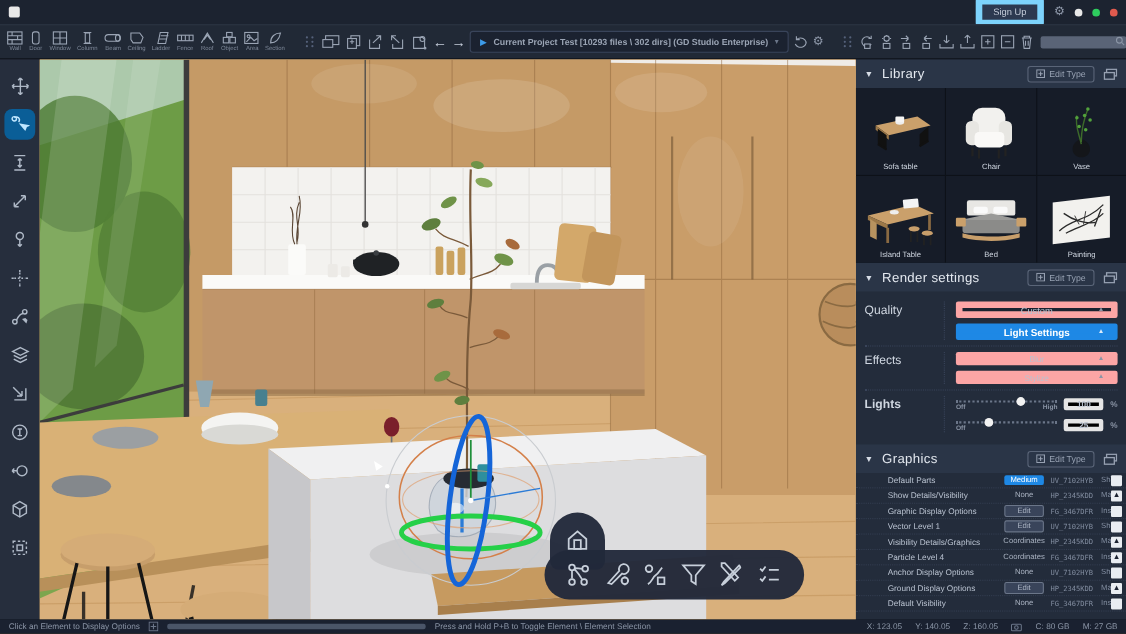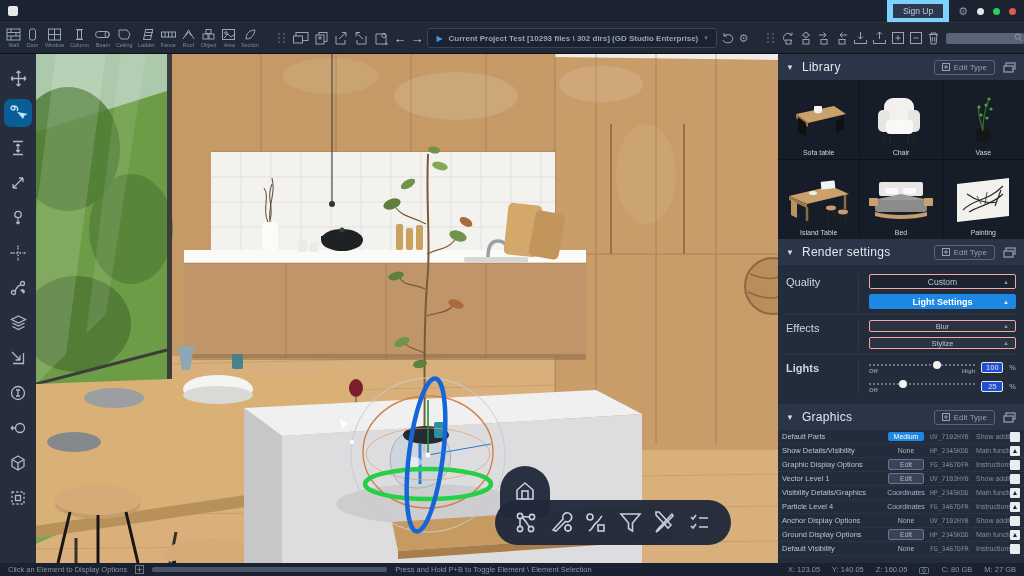--- a/index.html
+++ b/index.html
@@ -69,39 +69,39 @@
 
   .lib-grid { display:grid; grid-template-columns:repeat(3,1fr); gap:1px; background:#0d1118; flex:0 0 auto; }
   .lib-item { background:#161c28; height:79px; position:relative; display:flex; align-items:center; justify-content:center; }
   .lib-item .llabel { position:absolute; bottom:3px; left:0; right:0; text-align:center; font-size:7px; color:#cfd6e0; }
 
   .rs-body { padding:4px 8px 6px 8px; flex:0 0 auto; }
   .rs-row { display:flex; padding:5px 0; border-bottom:1px dotted #39445a; }
   .rs-row:last-child { border-bottom:none;font-weight:bold; }
   .rs-label { width:72px; color:#cfd6e0; font-size:11px; padding-top:2px; }
   .rs-controls { flex:1; border-left:1px dotted #39445a; padding-left:10px; display:flex; flex-direction:column; gap:5px; }
-  .dd { background:#1b2330; border:1px solid #fca5a5; border-radius:2px; height:15px; display:flex;
+  .dd { background:#1b2330; border:6px solid #fca5a5; border-radius:2px; height:15px; display:flex;
     align-items:center; justify-content:center; position:relative; color:#b9c2d0; font-size:8.5px; }
   .dd .ddcaret { position:absolute; right:6px; font-size:6px; color:#8b95a6; }
   .dd.blue { background:#1e88e5; border-color:#1e88e5; color:#fff; font-weight:bold; font-size:9px; }
   .dd.blue .ddcaret { color:#dcecfb; }
   .dd.small { height:12px; font-size:7.5px; background:#2a3343; }
   .slider-row { display:flex; align-items:center; gap:6px; }
   .track { position:relative; flex:1; height:14px; }
   .track .line { position:absolute; left:0; right:0; top:4px; border-top:2px dotted #6b7689; }
   .track .knob { position:absolute; top:1px; width:8px; height:8px; background:#f2f2f2; border-radius:50%; }
   .track .endlbl { position:absolute; top:8px; font-size:6px; color:#8b95a6; }
   .track .endlbl.r { right:0; }
-  .valbox { width:22px; height:11px; background:#1d4ed8; border:1px solid #e5e5e5; border-radius:2px;
+  .valbox { width:36px; height:11px; background:#000000; border:4px solid #e5e5e5; border-radius:2px;
     color:#b9c2d0; font-size:7.5px; display:flex; align-items:center; justify-content:center; }
   .pct { color:#8b95a6; font-size:7.5px; }
 
   .gfx-table { flex:1 1 auto; overflow:hidden; }
   .gfx-row { display:flex; align-items:center; height:14px; border-bottom:1px dotted #333d50; padding:0 4px; }
-  .g-label { width:102px; color:#b9c2d0; font-size:7.5px; white-space:nowrap; overflow:hidden; }
+  .g-label { width:102px; color:#b9c2d0; font-size:7.5px; white-space:nowrap; overflow:hidden;margin-left:25px; }
   .g-val { width:44px; display:flex; justify-content:center; }
   .chipbase { min-width:36px; text-align:center; font-size:7px; color:#aab3c2; padding:1px 3px; border-radius:2px; }
   .g-val .blue { background:#1e88e5; color:#fff; }
   .g-val .btn { background:#39445a; border:1px solid #6b7689; }
   .g-code { width:48px; color:#828da0; font-size:7px; font-family:"DejaVu Sans Mono", monospace; transform:scale(.92); }
   .g-desc { flex:1; color:#828da0; font-size:7px; white-space:nowrap; overflow:hidden; }
   .g-check { width:10px; height:10px; background:#e9edf2; border-radius:1px; display:flex; align-items:center;
     justify-content:center; font-size:7px; color:#1a2130; line-height:1; }
 
   

